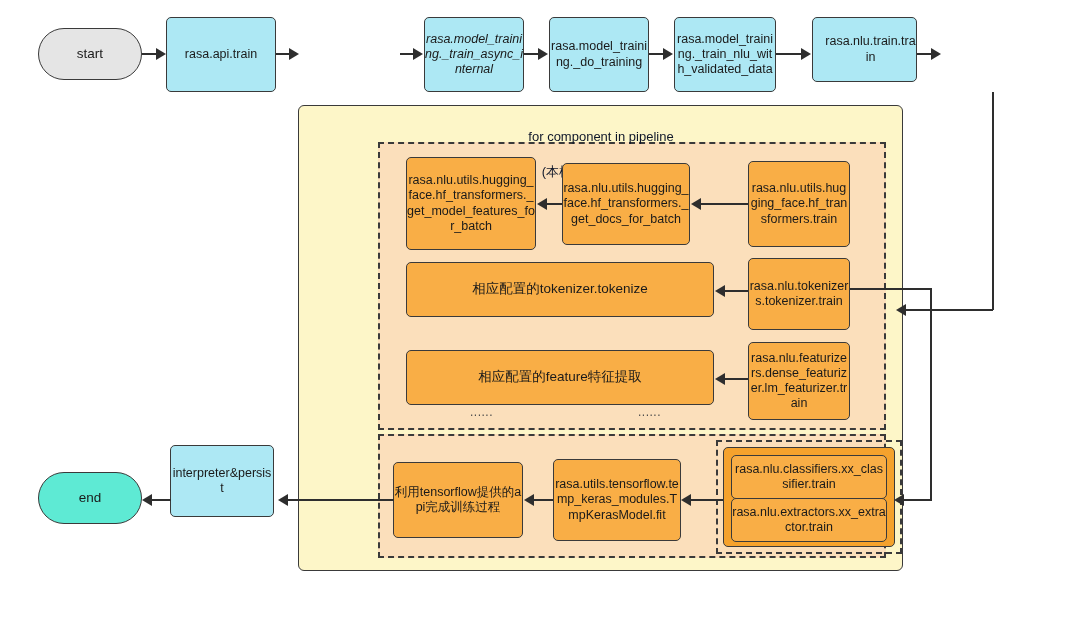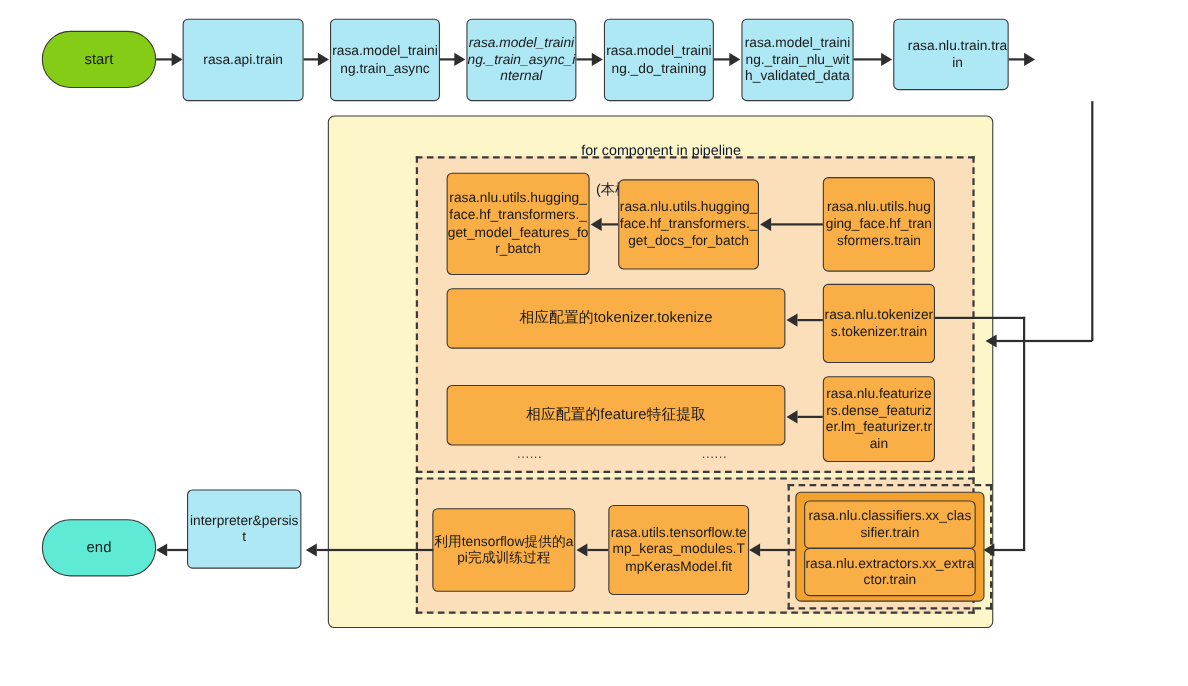--- a/index.html
+++ b/index.html
@@ -18,21 +18,21 @@
     display:flex;align-items:center;justify-content:center;
     text-align:center;
     border:1.6px solid #3a3a3a;
     color:#1a1a1a;
     line-height:1.22;
     white-space:pre-line;
     word-break:break-all;
     z-index:6;
   }
   .blue{background:#ade8f4;border-radius:5px;font-size:12.5px;}
-  .green{background:#84cc16;border-radius:26px;font-size:13.5px;}
+  .green{background:#e5e5e5;border-radius:26px;font-size:13.5px;}
   .pink{background:#5eead4;border-radius:26px;font-size:13.5px;}
   .orange{background:#f9ae46;border-radius:5px;font-size:12.5px;}
   .orange-wide{background:#f9ae46;border-radius:5px;font-size:13.5px;}
 
   
   .outer-yellow{
     position:absolute;
     box-sizing:border-box;
     background:#fdf6c8;
     border:1.6px solid #3a3a3a;
@@ -99,21 +99,20 @@
   </div>
 
   <div class="dashed-peach" style="left:378px;top:142px;width:508px;height:288px;"></div>
 
   <div class="dashed-peach" style="left:378px;top:434px;width:508px;height:124px;"></div>
 
   <div class="node green" style="left:38px;top:28px;width:104px;height:52px;">start</div>
 
   <div class="node blue" style="left:166px;top:17px;width:110px;height:75px;">rasa.api.train</div>
 
-  <div class="node blue" style="left:300px;top:17px;width:100px;height:75px;">rasa.model_training.train_async</div>
 
   <div class="node blue" style="left:424px;top:17px;width:100px;height:75px;font-style:italic;">rasa.model_training._train_async_internal</div>
 
   <div class="node blue" style="left:549px;top:17px;width:100px;height:75px;">rasa.model_training._do_training</div>
 
   <div class="node blue" style="left:674px;top:17px;width:102px;height:75px;">rasa.model_training._train_nlu_with_validated_data</div>
 
   <div class="node blue" style="left:812px;top:17px;width:105px;height:65px;padding-left:12px;">rasa.nlu.train.train</div>
 
 

